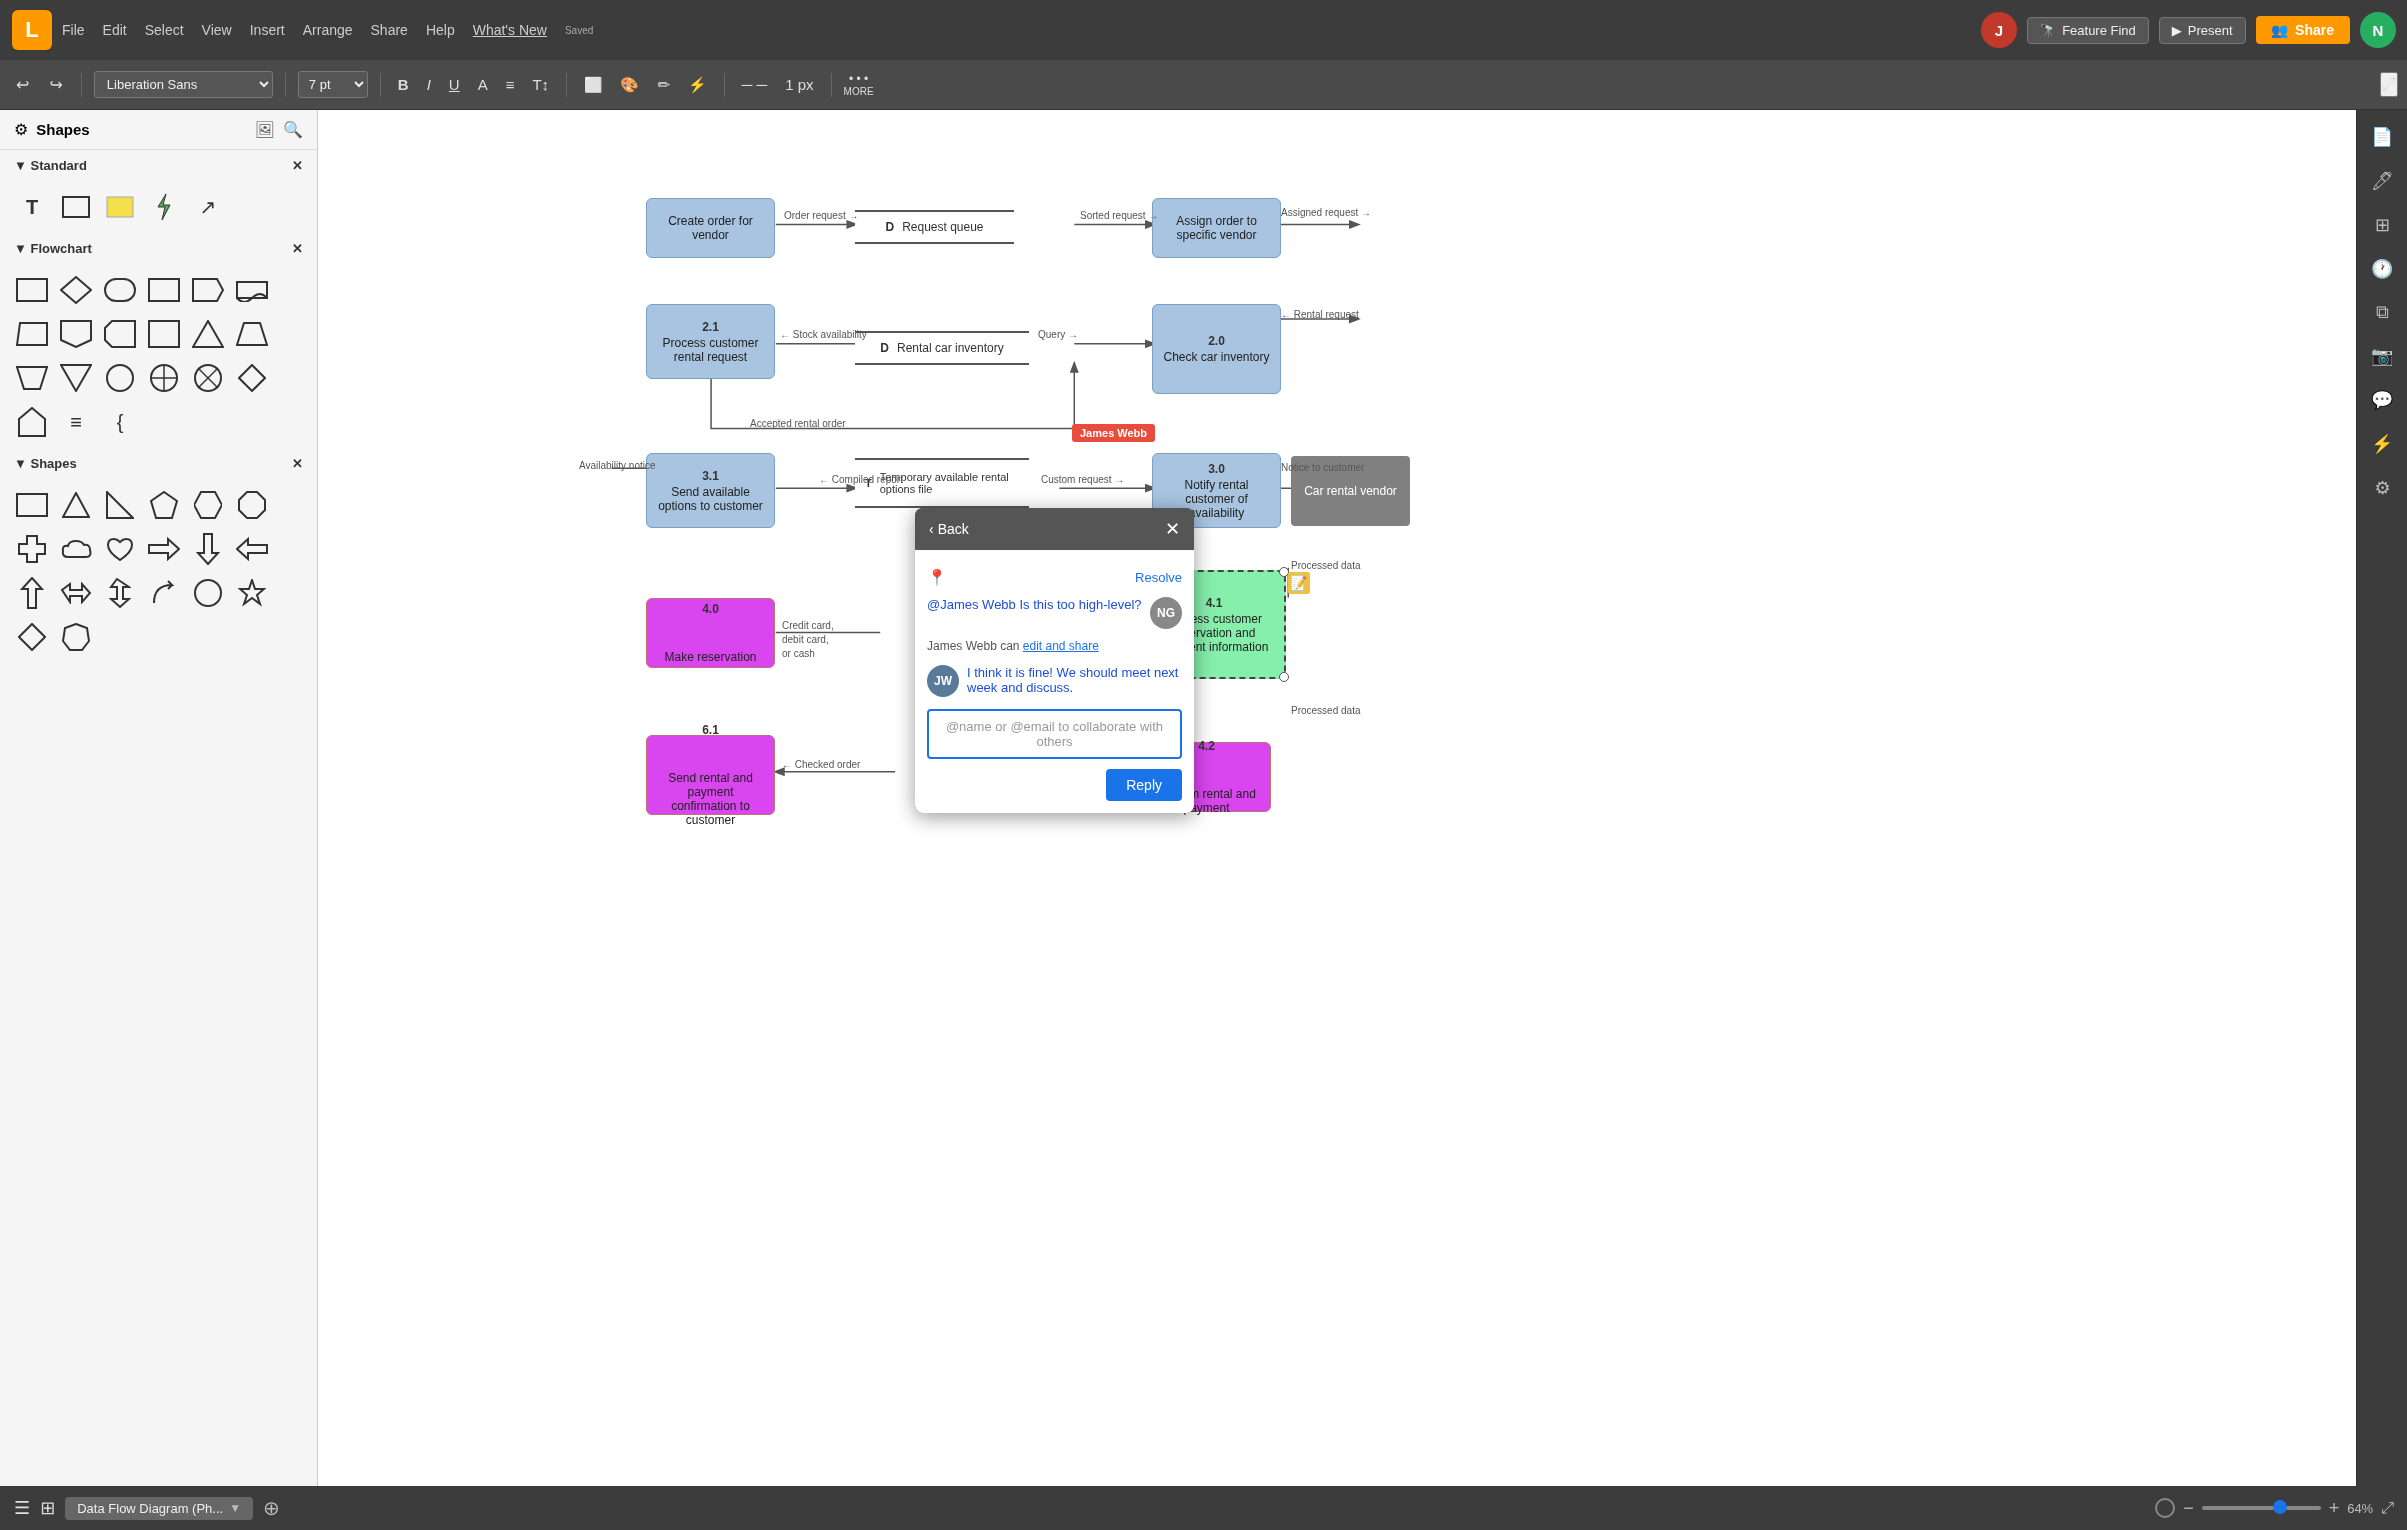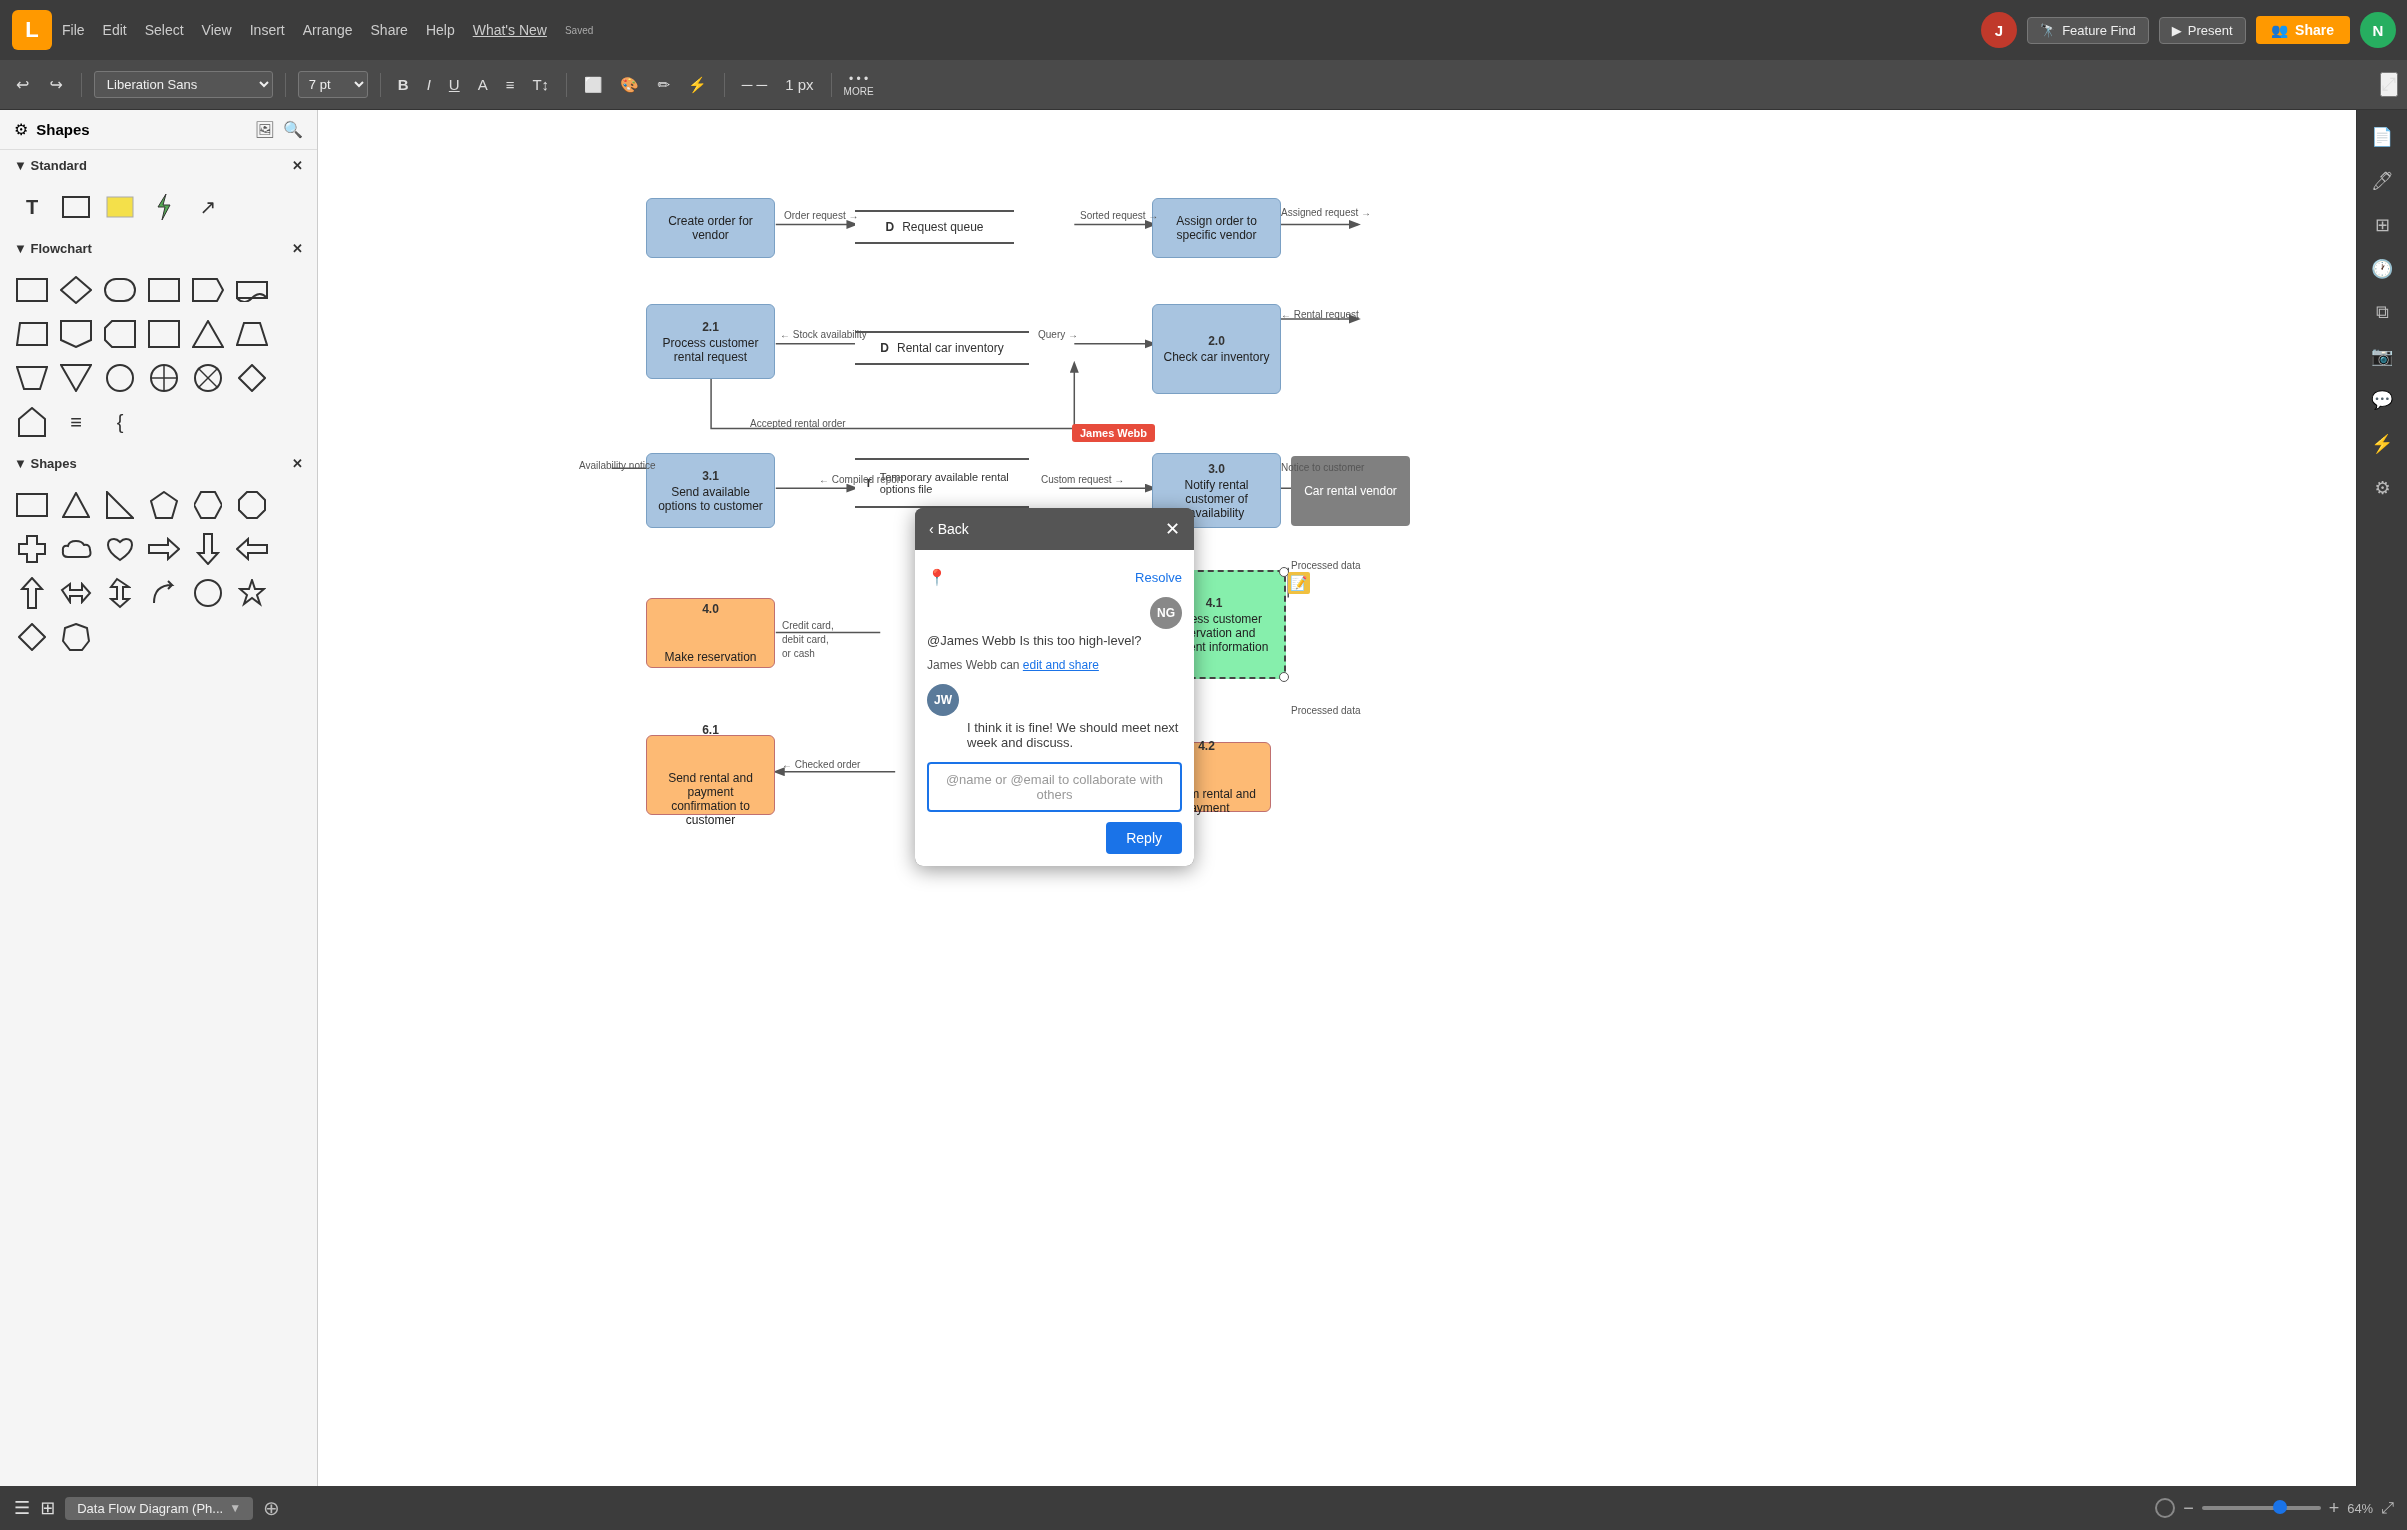--- a/index.html
+++ b/index.html
@@ -57,21 +57,21 @@
     #right-sidebar {
       width: 52px; background: #3c3c3c; border-left: 1px solid #333; display: flex; flex-direction: column; align-items: center; padding: 8px 0; gap: 6px; flex-shrink: 0;
     }
     .rs-icon { color: #bbb; font-size: 18px; cursor: pointer; padding: 8px; border-radius: 4px; }
 
     
     .dfd-box {
       position: absolute; border-radius: 6px; display: flex; flex-direction: column; align-items: center; justify-content: center; text-align: center; font-size: 13px; padding: 8px; cursor: pointer;
     }
     .dfd-blue { background: #a8c4e0; border: 1px solid #7aa0c4; }
-    .dfd-red { background: #fdba74; border: 1px solid #c07070; gap: 32px; }
+    .dfd-red { background: #d946ef; border: 1px solid #c07070; gap: 32px; }
     .dfd-red-selected { background: #86efac; border: 2px solid #555; }
     .dfd-num { font-size: 12px; font-weight: bold; color: #333; margin-bottom: 2px; }
     .dfd-label { font-size: 12px; color: #222; }
 
     .dfd-datastore {
       position: absolute; display: flex; align-items: center; justify-content: center; font-size: 12px; color: #333; cursor: pointer;
       border-top: 2px solid #555; border-bottom: 2px solid #555; padding: 6px 12px; background: white;
     }
     .dfd-terminator {
       position: absolute; border-radius: 4px; background: #808080; color: white; display: flex; align-items: center; justify-content: center; font-size: 12px; text-align: center; cursor: pointer; padding: 8px;
@@ -93,21 +93,21 @@
     #comment-location-row { display: flex; align-items: center; justify-content: space-between; padding: 6px 0 10px; }
     .pin-icon { color: #777; font-size: 16px; }
     .resolve-btn { color: #1a73e8; font-size: 13px; cursor: pointer; font-weight: 500; }
     .comment-msg { margin-bottom: 12px; }
     .james-link { color: #1a73e8; text-decoration: underline; font-size: 12px; cursor: pointer; }
     .comment-input-area { border: 2px solid #1a73e8; border-radius: 4px; padding: 8px; font-size: 13px; color: #999; min-height: 50px; background: white; text-align: center; }
     .reply-btn { background: #1a73e8; color: white; border: none; border-radius: 4px; padding: 8px 20px; font-size: 14px; cursor: pointer; margin-top: 10px; display: block; margin-left: auto; }
     .avatar-jw { width: 32px; height: 32px; background: #5a7a9a; border-radius: 50%; display: flex; align-items: center; justify-content: center; color: white; font-size: 12px; font-weight: bold; flex-shrink: 0; }
     .avatar-ng { width: 32px; height: 32px; background: #888; border-radius: 50%; display: flex; align-items: center; justify-content: center; color: white; font-size: 12px; font-weight: bold; flex-shrink: 0; }
     .msg-row { display: flex; align-items: flex-start; gap: 8px; margin-bottom: 10px; }
-    .msg-text { font-size: 13px; color: #404040; flex: 1; margin-top: 36px; }
+    .msg-text { font-size: 13px; color: #1d4ed8; flex: 1; }
 
     
     .james-webb-tag {
       position: absolute; background: #e74c3c; color: white; font-size: 11px; padding: 3px 8px; border-radius: 3px; white-space: nowrap; font-weight: bold;
     }
 
     
     #bottombar {
       position: fixed; bottom: 0; width: 2408px; height: 44px; background: #3c3c3c; display: flex; align-items: center; padding: 0 14px; gap: 10px; z-index: 200;
     }

